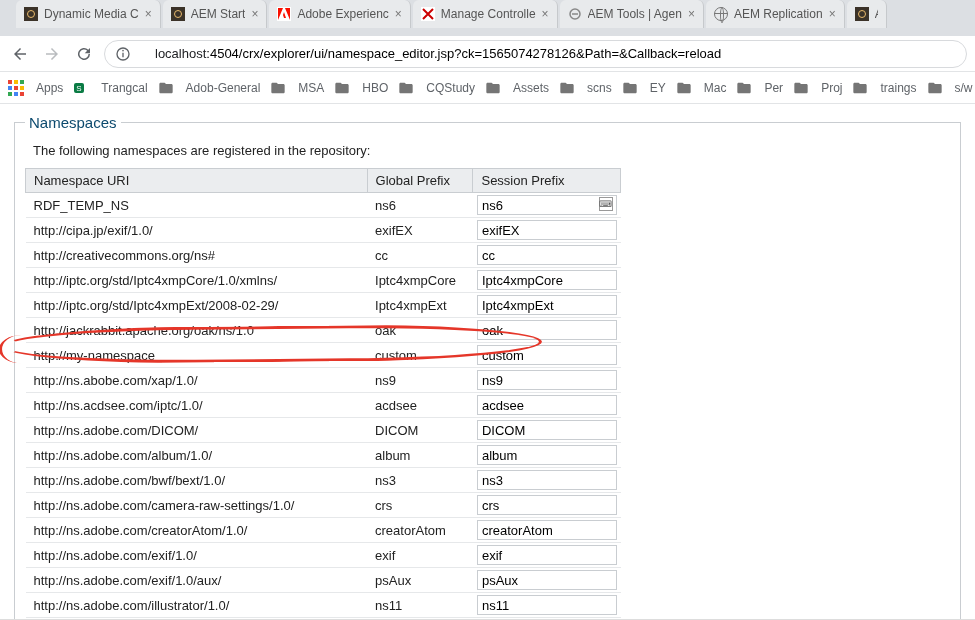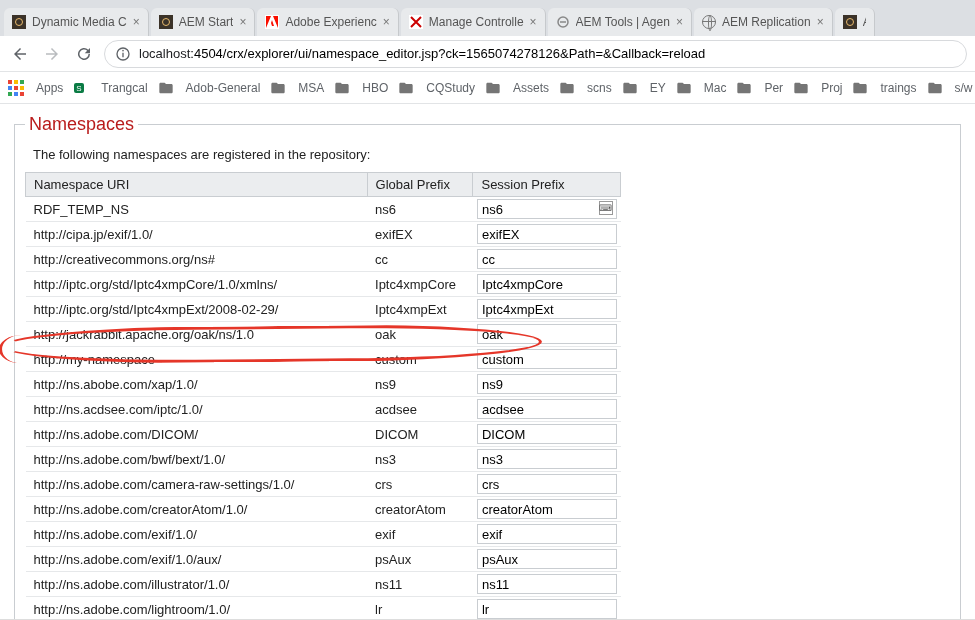--- a/index.html
+++ b/index.html
@@ -1,45 +1,45 @@
 <!DOCTYPE html>
 <html><head>
 <meta charset="utf-8">
 <style>
   * { box-sizing: border-box; }
   html, body { margin: 0; padding: 0; font-family: Arial, Helvetica, sans-serif; font-size: 13px; color: #222; background: #fff; }
   .browser { width: 975px; height: 620px; position: relative; overflow: hidden; border-bottom:1px solid #ddd;}
   
-  .tabstrip { display: flex; align-items: flex-end; height: 36px; background: #dcdfe3; padding-left: 4px; }
+  .tabstrip { display: flex; align-items: flex-start; height: 36px; background: #dcdfe3; padding-left: 16px; }
   .tab { display: flex; align-items: center; gap: 6px; height: 28px; padding: 0 8px; background: #e8eaec; border-right: 1px solid #c6c9cc; border-top-left-radius: 6px; border-top-right-radius: 6px; min-width: 0; max-width: 150px; margin-right: 2px; cursor: pointer; }
   .tab .favicon { width: 14px; height: 14px; flex: 0 0 14px; display:flex; align-items:center; justify-content:center; }
   .tab .title { font-size: 12px; color: #555; white-space: nowrap; overflow: hidden; text-overflow: ellipsis; flex: 1 1 auto; }
   .tab .close { font-size: 12px; color: #777; flex: 0 0 auto; }
   
   .toolbar { display: flex; align-items: center; height: 36px; background: #fff; border-bottom: 1px solid #e2e4e6; padding: 0 8px; gap: 8px; }
   .nav-btn { width: 24px; height: 24px; display:flex; align-items:center; justify-content:center; color:#5f6368; cursor:pointer; border-radius:50%; }
   .nav-btn.disabled { color:#b9bcbf; cursor:default;}
   .omnibox { flex: 1 1 auto; display:flex; align-items:center; height: 28px; border: 1px solid #d8dadd; border-radius: 14px; padding: 0 10px; gap:8px; color:#5f6368;}
   .omnibox .info-icon { width:16px; height:16px; display:flex; align-items:center; justify-content:center; }
   .omnibox .url { font-size: 13px; white-space: nowrap; overflow:hidden; text-overflow: ellipsis; }
-  .omnibox .url .host { color:#202124; }
+  .omnibox .url .host { color:#202124;margin-left:16px; }
   .omnibox .url .path { color:#000000; }
   
   .bookmarks { display:flex; align-items:center; height: 32px; background:#fff; border-bottom:1px solid #e2e4e6; padding: 0 8px; gap: 10px; }
   .bk { display:flex; align-items:center; gap:12px; font-size:12px; color:#5f6368; cursor:pointer; white-space:nowrap; }
   .bk .bicon { width:16px; height:16px; display:flex; align-items:center; justify-content:center; color:#757575;}
   .apps-icon { width:16px; height:16px; display:grid; grid-template-columns: repeat(3, 4px); grid-template-rows: repeat(3, 4px); gap:2px; }
   .apps-icon span:nth-child(1){background:#ea4335;} .apps-icon span:nth-child(2){background:#fbbc04;} .apps-icon span:nth-child(3){background:#34a853;}
   .apps-icon span:nth-child(4){background:#4285f4;} .apps-icon span:nth-child(5){background:#ea4335;} .apps-icon span:nth-child(6){background:#fbbc04;}
   .apps-icon span:nth-child(7){background:#34a853;} .apps-icon span:nth-child(8){background:#4285f4;} .apps-icon span:nth-child(9){background:#ea4335;}
   .folder-svg { fill:#757575; }
   
   .page { padding: 10px 14px; }
   fieldset.ns { border: 1px solid #c9cdd1; margin: 0; padding: 8px 10px 14px 10px; position: relative; }
-  fieldset.ns legend { color: #b91c1c; font-size: 18px; padding: 0 4px; }
+  fieldset.ns legend { color: #0c4a6e; font-size: 15px; padding: 0 4px; }
   .intro { margin: 4px 0 10px 8px; font-size: 13px; }
   table.ns-table { border-collapse: collapse; width: 596px; font-size: 13px; }
   table.ns-table th { text-align: left; background: #ebedef; border: 1px solid #c9cdd1; padding: 4px 8px; font-weight: normal; }
   table.ns-table td { border-bottom: 1px solid #e6e8ea; padding: 3px 8px; vertical-align: middle; height: 22px;}
   table.ns-table td.uri { width: 342px; }
   table.ns-table td.gpfx { width: 106px; }
   table.ns-table td.spfx { width: 148px; padding:2px 4px;}
   .spfx-input { width: 100%; height: 20px; border: 1px solid #c9cdd1; font-size: 13px; padding: 1px 4px; background:#fff;}
   .spfx-first { position: relative; }
   .spfx-first .kbd { position:absolute; right:4px; top:2px; width:14px; height:14px; border:1px solid #999; font-size:9px; display:flex; align-items:center; justify-content:center; color:#555;}
@@ -350,20 +350,25 @@
               <td class="uri">http://ns.acdsee.com/iptc/1.0/</td>
               <td class="gpfx">acdsee</td>
               <td class="spfx"><input class="spfx-input" value="acdsee" style=""></td>
             </tr>
             <tr>
               <td class="uri">http://ns.adobe.com/DICOM/</td>
               <td class="gpfx">DICOM</td>
               <td class="spfx"><input class="spfx-input" value="DICOM" style=""></td>
             </tr>
             <tr>
+              <td class="uri">http://ns.adobe.com/album/1.0/</td>
+              <td class="gpfx">album</td>
+              <td class="spfx"><input class="spfx-input" value="album" style=""></td>
+            </tr>
+            <tr>
               <td class="uri">http://ns.adobe.com/bwf/bext/1.0/</td>
               <td class="gpfx">ns3</td>
               <td class="spfx"><input class="spfx-input" value="ns3" style=""></td>
             </tr>
             <tr>
               <td class="uri">http://ns.adobe.com/camera-raw-settings/1.0/</td>
               <td class="gpfx">crs</td>
               <td class="spfx"><input class="spfx-input" value="crs" style=""></td>
             </tr>
             <tr>

